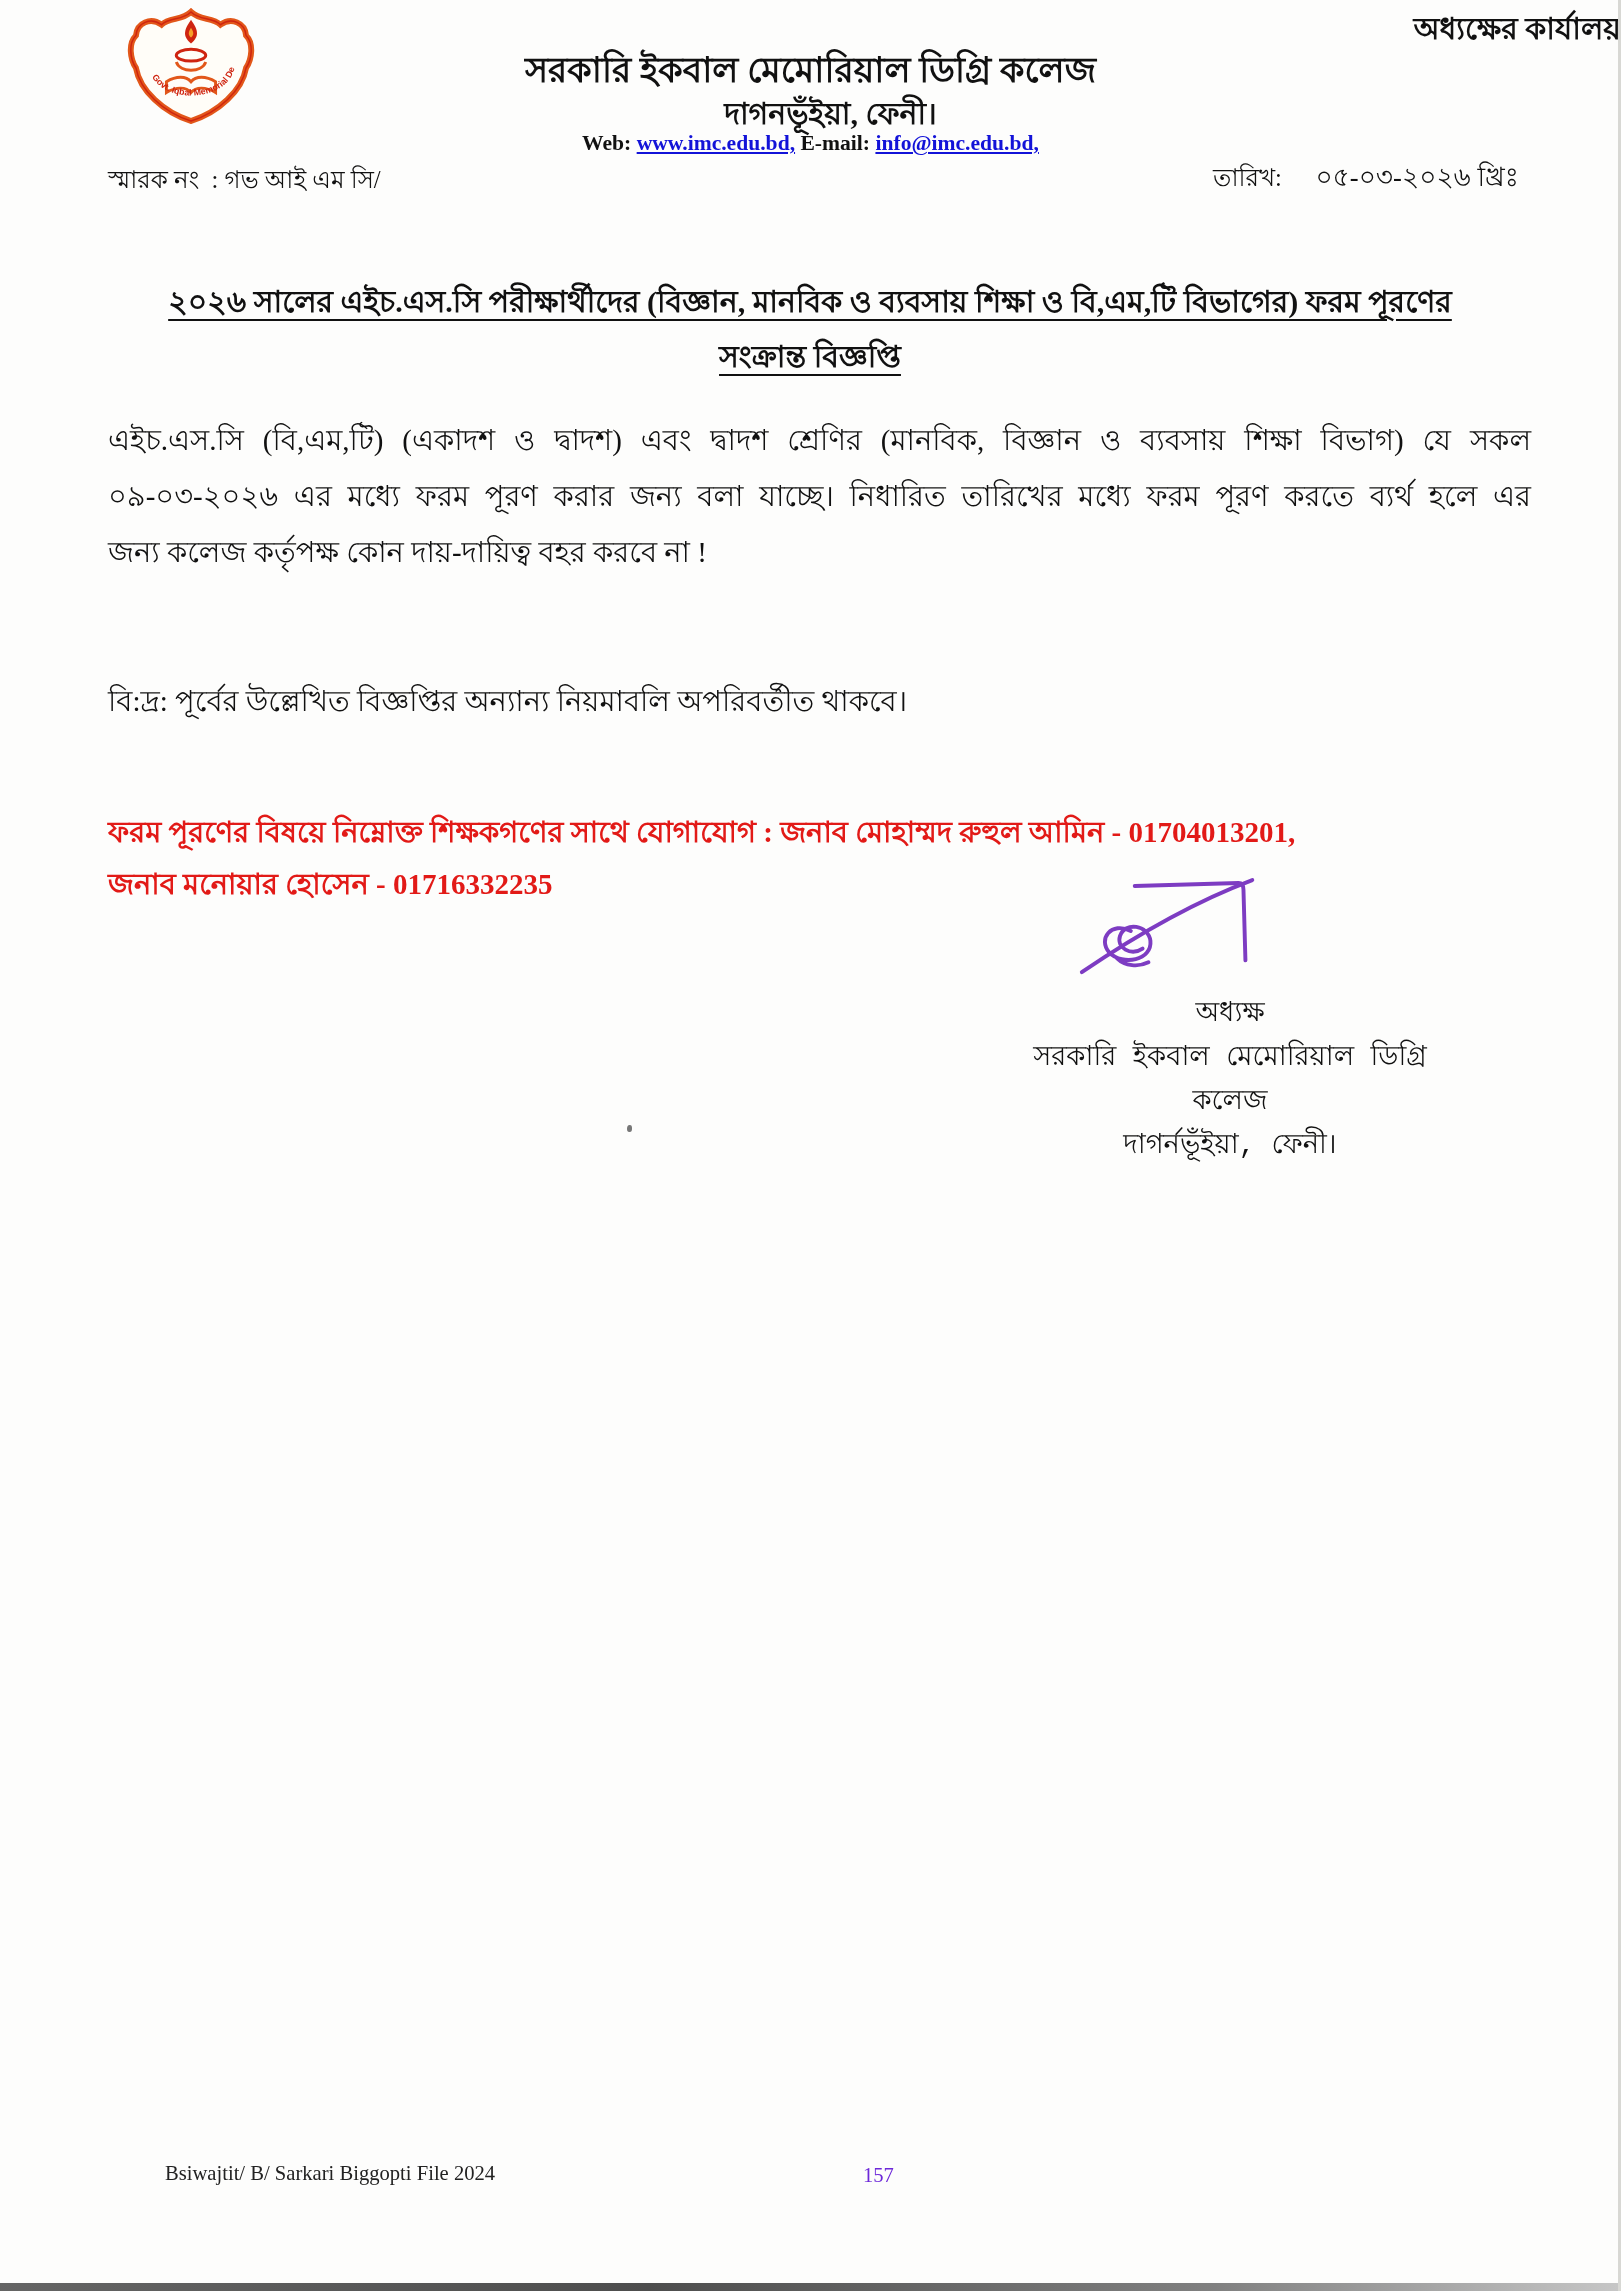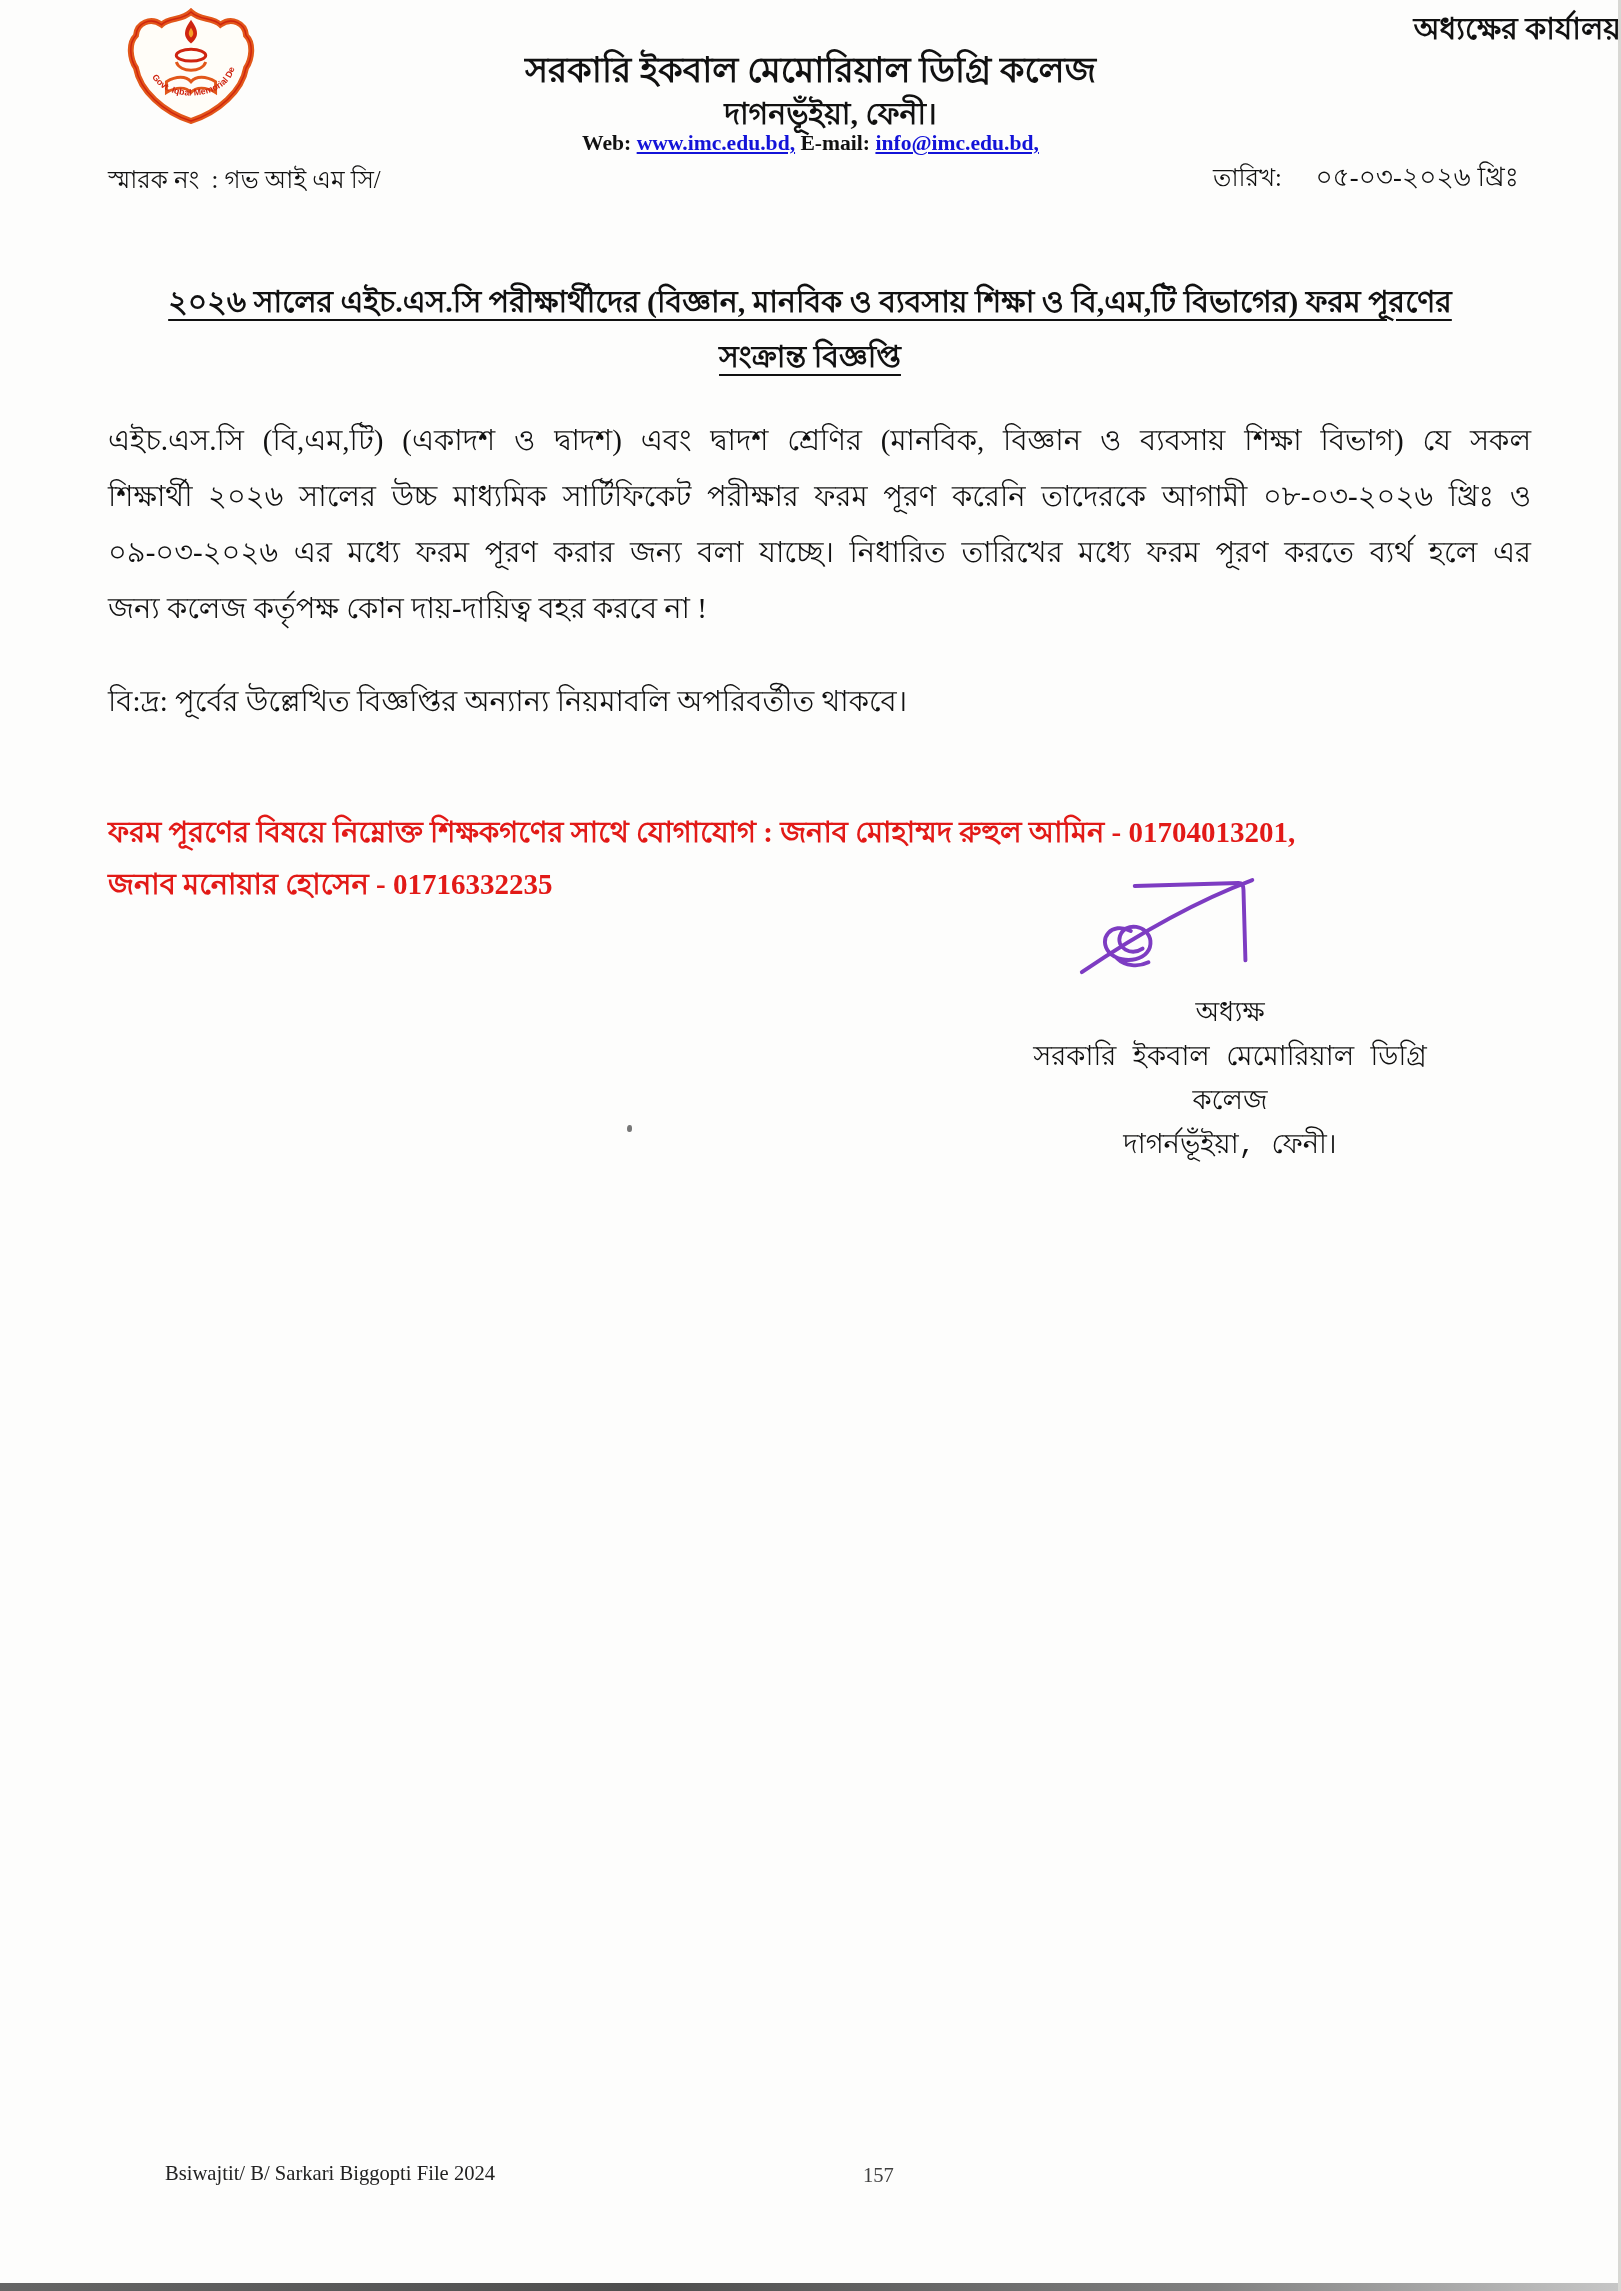--- a/index.html
+++ b/index.html
@@ -42,21 +42,21 @@
   .note-line{position:absolute;left:108px;top:678px;width:1423px;font-size:29px;}
 
   .contact-block{position:absolute;left:108px;top:806px;width:1451px;
     font-weight:bold;font-size:29px;line-height:52px;color:#e21a17;}
 
   .signature-img{position:absolute;left:1074px;top:870px;width:192px;height:120px;}
   .sig-block{position:absolute;left:990px;top:992px;width:480px;text-align:center;
     font-size:27.4px;line-height:44px;font-family:Liberation Mono, monospace;}
 
   .footer-left{position:absolute;left:165px;top:2162px;font-size:20.6px;color:#222;}
-  .footer-page{position:absolute;left:863px;top:2164px;font-size:20.6px;color:#404040;}
+  .footer-page{position:absolute;left:863px;top:2164px;font-size:20.6px;color:#6d28d9;}
 
   .ink-dot{position:absolute;left:627px;top:1125px;width:4.9px;height:6.9px;
     border-radius:60% 40% 50% 50%;background:#555;opacity:.8;}
 </style>
 </head>
 <body>
 
 <div class="page">
 
   <div class="logo">
@@ -91,21 +91,20 @@
     <span class="dval">০৫-০৩-২০২৬ খ্রিঃ</span>
   </div>
 
   <div class="title-block">
     <div class="u">২০২৬ সালের এইচ.এস.সি পরীক্ষার্থীদের (বিজ্ঞান, মানবিক ও ব্যবসায় শিক্ষা ও বি,এম,টি বিভাগের) ফরম পূরণের</div>
     <div><span class="u">সংক্রান্ত বিজ্ঞপ্তি</span></div>
   </div>
 
   <div class="body-block">
     <div class="jline">এইচ.এস.সি (বি,এম,টি) (একাদশ ও দ্বাদশ) এবং দ্বাদশ শ্রেণির (মানবিক, বিজ্ঞান ও ব্যবসায় শিক্ষা বিভাগ) যে সকল</div>
-    <div class="jline">শিক্ষার্থী ২০২৬ সালের উচ্চ মাধ্যমিক সার্টিফিকেট পরীক্ষার ফরম পূরণ করেনি তাদেরকে আগামী ০৮-০৩-২০২৬ খ্রিঃ ও</div>
     <div class="jline">০৯-০৩-২০২৬ এর মধ্যে ফরম পূরণ করার জন্য বলা যাচ্ছে। নিধারিত তারিখের মধ্যে ফরম পূরণ করতে ব্যর্থ হলে এর</div>
     <div class="lline">জন্য কলেজ কর্তৃপক্ষ কোন দায়-দায়িত্ব বহর করবে না !</div>
   </div>
   <div class="note-line">বি:দ্র: পূর্বের উল্লেখিত বিজ্ঞপ্তির অন্যান্য নিয়মাবলি অপরিবর্তীত থাকবে।</div>
 
   <div class="contact-block">
     <div>ফরম পূরণের বিষয়ে নিম্নোক্ত শিক্ষকগণের সাথে যোগাযোগ : জনাব মোহাম্মদ রুহুল আমিন - 01704013201,</div>
     <div>জনাব মনোয়ার হোসেন - 01716332235</div>
   </div>
 

